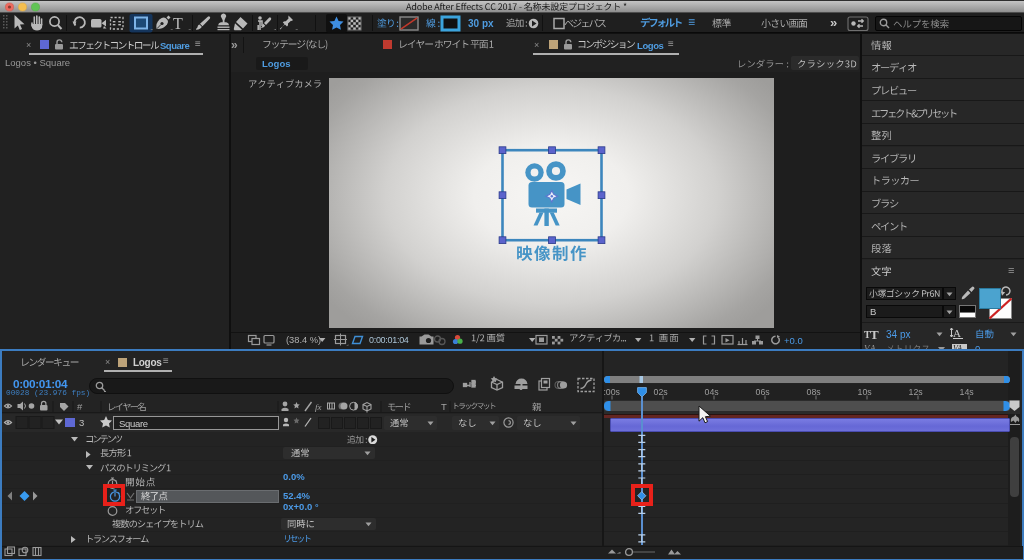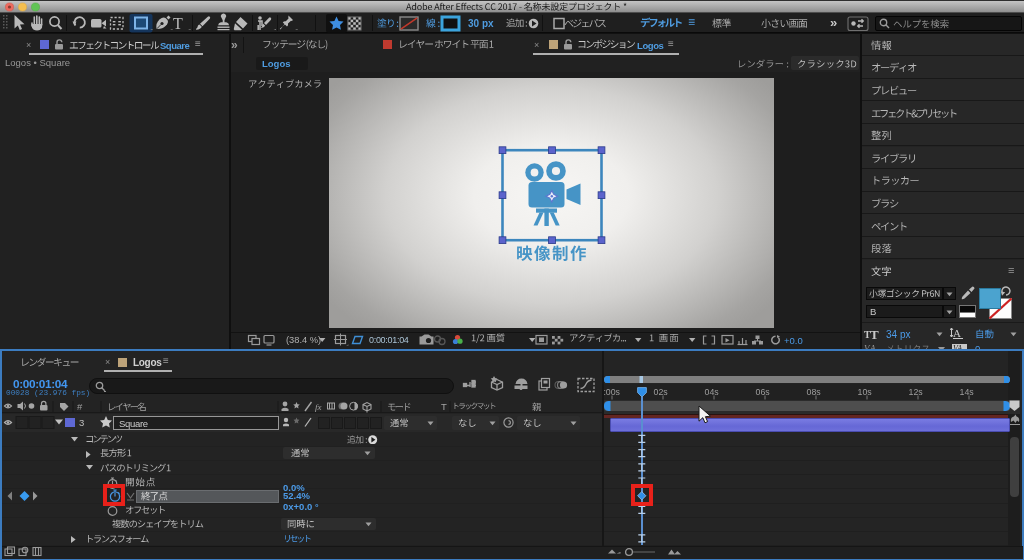--- a/index.html
+++ b/index.html
@@ -593,21 +593,21 @@
     <svg style="position:absolute;left:100.0px;top:461.6px;overflow:visible" width="72" height="12" xmlns="http://www.w3.org/2000/svg">
       <path transform="translate(0,9.3)" fill="#b9b9b9" d="M7.3 -6.5Q7.3 -6.2 7.5 -6.1Q7.6 -5.9 7.9 -5.9Q8.1 -5.9 8.3 -6.1Q8.5 -6.2 8.5 -6.5Q8.5 -6.7 8.3 -6.9Q8.1 -7.1 7.9 -7.1Q7.6 -7.1 7.5 -6.9Q7.3 -6.7 7.3 -6.5ZM6.9 -6.5Q6.9 -6.8 7 -7Q7.1 -7.2 7.4 -7.4Q7.6 -7.5 7.9 -7.5Q8.2 -7.5 8.4 -7.4Q8.7 -7.2 8.8 -7Q8.9 -6.8 8.9 -6.5Q8.9 -6.2 8.8 -6Q8.7 -5.7 8.4 -5.6Q8.2 -5.4 7.9 -5.4Q7.6 -5.4 7.4 -5.6Q7.1 -5.7 7 -6Q6.9 -6.2 6.9 -6.5ZM2 -2.8Q2.2 -3.2 2.3 -3.6Q2.5 -4 2.6 -4.5Q2.7 -4.9 2.8 -5.4Q2.9 -5.8 2.9 -6.2L3.8 -6.1Q3.7 -6 3.7 -5.9Q3.7 -5.7 3.6 -5.6Q3.6 -5.5 3.6 -5.4Q3.6 -5.2 3.5 -4.8Q3.4 -4.5 3.3 -4.1Q3.2 -3.7 3 -3.3Q2.9 -2.8 2.8 -2.5Q2.6 -2.1 2.4 -1.6Q2.1 -1.2 1.9 -0.7Q1.6 -0.3 1.4 0.1L0.6 -0.3Q1 -0.9 1.4 -1.5Q1.8 -2.2 2 -2.8ZM6.6 -3.2Q6.5 -3.5 6.3 -3.9Q6.1 -4.3 5.9 -4.7Q5.8 -5.1 5.6 -5.5Q5.4 -5.8 5.3 -6.1L6 -6.3Q6.1 -6.1 6.3 -5.7Q6.5 -5.4 6.7 -5Q6.9 -4.6 7 -4.2Q7.2 -3.8 7.4 -3.4Q7.5 -3.1 7.7 -2.6Q7.8 -2.2 8 -1.8Q8.1 -1.3 8.3 -0.9Q8.4 -0.5 8.5 -0.2L7.7 0Q7.5 -0.4 7.4 -1Q7.2 -1.5 7 -2.1Q6.8 -2.7 6.6 -3.2Z M15.6 -6.2Q15.5 -6.2 15.5 -6Q15.4 -5.9 15.3 -5.8Q15.2 -5.4 14.9 -4.8Q14.6 -4.2 14.2 -3.7Q13.9 -3.2 13.5 -2.7Q13 -2.2 12.4 -1.6Q11.8 -1.1 11.1 -0.6Q10.4 -0.1 9.7 0.2L9.1 -0.4Q9.8 -0.7 10.5 -1.2Q11.2 -1.6 11.8 -2.1Q12.4 -2.7 12.9 -3.2Q13.2 -3.5 13.5 -4Q13.8 -4.4 14.1 -4.9Q14.3 -5.4 14.4 -5.8Q14.4 -5.8 14.1 -5.8Q13.8 -5.8 13.4 -5.8Q13 -5.8 12.6 -5.8Q12.2 -5.8 11.8 -5.8Q11.4 -5.8 11.2 -5.8Q10.9 -5.8 10.8 -5.8Q10.7 -5.8 10.5 -5.8Q10.3 -5.7 10.1 -5.7Q9.9 -5.7 9.9 -5.7V-6.6Q9.9 -6.6 10.1 -6.5Q10.3 -6.5 10.5 -6.5Q10.7 -6.5 10.8 -6.5Q10.9 -6.5 11.2 -6.5Q11.5 -6.5 11.8 -6.5Q12.2 -6.5 12.6 -6.5Q13 -6.5 13.4 -6.5Q13.8 -6.5 14 -6.5Q14.3 -6.5 14.4 -6.5Q14.6 -6.5 14.8 -6.5Q15 -6.5 15.1 -6.6ZM13.6 -3.2Q14 -2.9 14.4 -2.5Q14.8 -2.1 15.2 -1.7Q15.6 -1.3 15.9 -1Q16.3 -0.6 16.5 -0.3L15.8 0.3Q15.5 -0.2 15.1 -0.7Q14.6 -1.2 14.1 -1.7Q13.6 -2.3 13.1 -2.7Z M21.5 -6.3Q21.4 -5.6 21.3 -4.8Q21.1 -4 20.9 -3.3Q20.6 -2.3 20.3 -1.7Q19.9 -1.1 19.6 -0.7Q19.2 -0.4 18.7 -0.4Q18.3 -0.4 18 -0.7Q17.6 -1 17.3 -1.6Q17.1 -2.1 17.1 -2.9Q17.1 -3.7 17.4 -4.3Q17.7 -5 18.3 -5.5Q18.8 -6.1 19.6 -6.4Q20.3 -6.7 21.2 -6.7Q22 -6.7 22.6 -6.4Q23.3 -6.1 23.7 -5.7Q24.2 -5.2 24.5 -4.6Q24.7 -4 24.7 -3.3Q24.7 -2.3 24.3 -1.5Q23.9 -0.8 23.1 -0.3Q22.3 0.1 21.2 0.3L20.8 -0.4Q21 -0.4 21.2 -0.5Q21.4 -0.5 21.6 -0.5Q22 -0.6 22.5 -0.8Q22.9 -1.1 23.2 -1.4Q23.6 -1.7 23.8 -2.2Q24 -2.7 24 -3.3Q24 -3.8 23.8 -4.3Q23.6 -4.8 23.2 -5.2Q22.9 -5.6 22.3 -5.8Q21.8 -6 21.1 -6Q20.4 -6 19.8 -5.7Q19.1 -5.4 18.7 -5Q18.3 -4.5 18 -4Q17.8 -3.5 17.8 -3Q17.8 -2.4 18 -2Q18.1 -1.6 18.3 -1.4Q18.6 -1.3 18.8 -1.3Q19 -1.3 19.2 -1.5Q19.5 -1.7 19.7 -2.2Q19.9 -2.7 20.2 -3.5Q20.4 -4.1 20.5 -4.9Q20.7 -5.6 20.7 -6.4Z M27.5 -0.8Q27.5 -1 27.5 -1.3Q27.5 -1.7 27.5 -2.3Q27.5 -2.8 27.5 -3.4Q27.5 -4 27.5 -4.6Q27.5 -5.2 27.5 -5.6Q27.5 -6 27.5 -6.2Q27.5 -6.4 27.5 -6.7Q27.5 -7 27.5 -7.2H28.4Q28.4 -7 28.3 -6.7Q28.3 -6.4 28.3 -6.2Q28.3 -5.9 28.3 -5.4Q28.3 -4.9 28.3 -4.3Q28.3 -3.7 28.3 -3.1Q28.3 -2.6 28.3 -2.1Q28.3 -1.6 28.3 -1.3Q28.3 -0.9 28.3 -0.8Q28.3 -0.7 28.3 -0.5Q28.3 -0.3 28.3 -0.1Q28.4 0.1 28.4 0.3H27.5Q27.5 0.1 27.5 -0.3Q27.5 -0.6 27.5 -0.8ZM28.2 -4.8Q28.6 -4.6 29.2 -4.4Q29.7 -4.2 30.3 -4Q30.9 -3.8 31.4 -3.6Q31.9 -3.4 32.3 -3.2L32 -2.4Q31.6 -2.6 31.1 -2.8Q30.6 -3.1 30 -3.3Q29.5 -3.5 29 -3.6Q28.5 -3.8 28.2 -3.9Z M39.8 -7.1Q39.7 -6.9 39.7 -6.7Q39.7 -6.5 39.7 -6.2Q39.7 -6.1 39.7 -5.8Q39.7 -5.5 39.7 -5.2Q39.7 -4.9 39.7 -4.7Q39.7 -3.9 39.7 -3.3Q39.6 -2.7 39.5 -2.3Q39.4 -1.9 39.2 -1.6Q39 -1.3 38.8 -1Q38.5 -0.6 38.1 -0.4Q37.7 -0.1 37.3 0.1Q36.9 0.3 36.5 0.4L35.9 -0.3Q36.6 -0.4 37.2 -0.7Q37.7 -1 38.2 -1.5Q38.4 -1.8 38.6 -2.1Q38.7 -2.4 38.8 -2.8Q38.9 -3.1 38.9 -3.6Q38.9 -4.1 38.9 -4.8Q38.9 -5 38.9 -5.2Q38.9 -5.5 38.9 -5.8Q38.9 -6.1 38.9 -6.2Q38.9 -6.5 38.9 -6.7Q38.9 -6.9 38.9 -7.1ZM35.4 -7Q35.4 -6.9 35.4 -6.7Q35.4 -6.5 35.4 -6.3Q35.4 -6.2 35.4 -6Q35.4 -5.8 35.4 -5.5Q35.4 -5.2 35.4 -4.8Q35.4 -4.5 35.4 -4.1Q35.4 -3.8 35.4 -3.6Q35.4 -3.3 35.4 -3.2Q35.4 -3 35.4 -2.8Q35.4 -2.6 35.4 -2.5H34.6Q34.6 -2.6 34.6 -2.8Q34.6 -3 34.6 -3.2Q34.6 -3.3 34.6 -3.6Q34.6 -3.8 34.6 -4.1Q34.6 -4.5 34.6 -4.8Q34.6 -5.2 34.6 -5.5Q34.6 -5.8 34.6 -6Q34.6 -6.2 34.6 -6.3Q34.6 -6.4 34.6 -6.6Q34.6 -6.9 34.6 -7Z M43.3 -7Q43.7 -7 44.2 -6.9Q44.7 -6.8 45.3 -6.7Q45.8 -6.6 46.4 -6.5Q46.9 -6.3 47.4 -6.2Q47.9 -6.1 48.2 -6L47.9 -5.2Q47.6 -5.4 47.1 -5.5Q46.6 -5.6 46.1 -5.8Q45.6 -5.9 45 -6Q44.5 -6.1 44 -6.2Q43.5 -6.3 43.1 -6.4ZM42.9 -4.6Q43.4 -4.5 44 -4.4Q44.6 -4.3 45.3 -4.1Q46 -4 46.6 -3.8Q47.2 -3.6 47.6 -3.5L47.3 -2.8Q46.9 -2.9 46.3 -3.1Q45.7 -3.2 45.1 -3.4Q44.4 -3.6 43.8 -3.7Q43.1 -3.8 42.6 -3.9ZM42.4 -1.9Q42.9 -1.8 43.5 -1.7Q44.1 -1.6 44.7 -1.4Q45.3 -1.3 45.9 -1.1Q46.5 -1 47 -0.8Q47.6 -0.6 48 -0.5L47.6 0.2Q47.3 0.1 46.7 -0.1Q46.2 -0.3 45.6 -0.4Q45 -0.6 44.4 -0.7Q43.7 -0.9 43.2 -1Q42.6 -1.1 42.1 -1.2Z M50.9 -6.8Q51.2 -6.6 51.5 -6.4Q51.8 -6.2 52.2 -5.9Q52.5 -5.6 52.8 -5.3Q53.1 -5.1 53.3 -4.9L52.7 -4.3Q52.5 -4.5 52.3 -4.7Q52 -5 51.6 -5.3Q51.3 -5.6 51 -5.8Q50.7 -6.1 50.4 -6.2ZM50.1 -0.6Q50.9 -0.7 51.6 -0.9Q52.3 -1.1 52.8 -1.4Q53.4 -1.7 53.8 -1.9Q54.6 -2.4 55.2 -3Q55.8 -3.6 56.2 -4.2Q56.7 -4.8 56.9 -5.4L57.4 -4.6Q57.1 -4 56.6 -3.4Q56.2 -2.8 55.6 -2.3Q55 -1.7 54.3 -1.3Q53.8 -1 53.3 -0.7Q52.7 -0.4 52 -0.2Q51.4 0 50.6 0.2Z M64.1 -7.4Q64.2 -7.3 64.3 -7.1Q64.5 -6.8 64.6 -6.6Q64.7 -6.4 64.8 -6.2L64.3 -5.9Q64.2 -6.2 64 -6.6Q63.8 -7 63.6 -7.2ZM65.1 -7.8Q65.2 -7.6 65.4 -7.4Q65.5 -7.2 65.6 -7Q65.8 -6.7 65.9 -6.5L65.4 -6.3Q65.2 -6.6 65 -7Q64.8 -7.3 64.6 -7.6ZM64.7 -5.6Q64.6 -5.5 64.6 -5.3Q64.5 -5.2 64.5 -5.1Q64.3 -4.6 64.1 -4.1Q63.9 -3.5 63.6 -3Q63.2 -2.4 62.8 -1.9Q62.2 -1.1 61.3 -0.5Q60.4 0.2 59.1 0.6L58.4 0Q59.3 -0.2 60 -0.6Q60.7 -0.9 61.2 -1.4Q61.7 -1.8 62.2 -2.3Q62.5 -2.7 62.8 -3.2Q63.1 -3.8 63.3 -4.3Q63.5 -4.8 63.6 -5.2H60.2L60.5 -5.9Q60.6 -5.9 60.9 -5.9Q61.2 -5.9 61.6 -5.9Q62 -5.9 62.4 -5.9Q62.8 -5.9 63.1 -5.9Q63.4 -5.9 63.5 -5.9Q63.6 -5.9 63.8 -5.9Q64 -5.9 64.1 -6ZM61.6 -7Q61.4 -6.8 61.3 -6.6Q61.2 -6.4 61.2 -6.3Q60.9 -5.8 60.5 -5.2Q60 -4.6 59.5 -4Q58.9 -3.4 58.1 -2.9L57.5 -3.4Q58.1 -3.8 58.6 -4.2Q59 -4.6 59.4 -5Q59.8 -5.4 60 -5.8Q60.3 -6.2 60.4 -6.5Q60.5 -6.7 60.6 -6.9Q60.7 -7.1 60.7 -7.3Z M66.8 0V-0.7H68.3V-5.8H67.1V-6.3Q67.6 -6.4 67.9 -6.5Q68.3 -6.7 68.5 -6.8H69.2V-0.7H70.6V0Z"></path>
     </svg>
     <svg style="position:absolute;left:107px;top:476.9px;" width="11" height="12" viewBox="0 0 11 12" xmlns="http://www.w3.org/2000/svg">
       <circle cx="5.5" cy="7" r="4.3" fill="none" stroke="#9a9a9a" stroke-width="1.2"></circle>
       <path stroke="#9a9a9a" stroke-width="1.1" d="M5.5 7 L5.5 3.8 M4 1 l3 0 M5.5 1 l0 1.6 M8.3 3.2 l1.4 1.2" fill="none"></path>
     </svg>
     <svg style="position:absolute;left:125.0px;top:475.5px;overflow:visible" width="33" height="12" xmlns="http://www.w3.org/2000/svg">
       <path transform="translate(0,9.6)" fill="#b9b9b9" d="M2.4 -3.8H7.2V-3.2H2.4ZM2.2 -2.2H7.4V-1.6H2.2ZM5.4 -3.6H6.1V0.6H5.4ZM3.5 -3.6H4.1V-1.8Q4.1 -1.6 4 -1.3Q4 -1 3.8 -0.6Q3.7 -0.2 3.4 0.1Q3.2 0.5 2.8 0.7Q2.7 0.6 2.6 0.5Q2.4 0.4 2.3 0.3Q2.8 -0 3 -0.4Q3.3 -0.8 3.4 -1.2Q3.5 -1.6 3.5 -1.9ZM1.2 -6.3H3.9V-5.8H1.2ZM5.6 -6.3H8.4V-5.8H5.6ZM8.1 -7.7H8.8V-0.2Q8.8 0.2 8.7 0.3Q8.6 0.5 8.4 0.6Q8.2 0.7 7.8 0.7Q7.5 0.8 6.9 0.8Q6.9 0.7 6.9 0.5Q6.8 0.4 6.8 0.3Q6.7 0.1 6.7 0Q7.1 0 7.4 0Q7.8 0 7.9 0Q8 0 8 -0Q8.1 -0.1 8.1 -0.2ZM1.3 -7.7H4.4V-4.4H1.3V-5H3.7V-7.1H1.3ZM8.4 -7.7V-7.1H5.9V-5H8.4V-4.4H5.2V-7.7ZM0.9 -7.7H1.6V0.8H0.9Z M15.4 -0.3H18.8V0.3H15.4ZM15 -3.1H19.1V0.7H18.4V-2.5H15.7V0.8H15ZM14.4 -4.7Q14.9 -4.8 15.7 -4.8Q16.5 -4.8 17.3 -4.9Q18.2 -5 19 -5L19 -4.4Q18.2 -4.3 17.4 -4.2Q16.6 -4.2 15.8 -4.1Q15.1 -4.1 14.5 -4ZM17.6 -6.3 18.1 -6.6Q18.5 -6.2 18.8 -5.7Q19.1 -5.3 19.3 -4.8Q19.6 -4.4 19.7 -4L19.1 -3.7Q19 -4 18.7 -4.5Q18.5 -4.9 18.2 -5.4Q17.9 -5.9 17.6 -6.3ZM16.2 -8.1 17 -7.9Q16.8 -7.3 16.6 -6.7Q16.4 -6 16.1 -5.4Q15.9 -4.8 15.6 -4.4L15 -4.5Q15.2 -4.9 15.4 -5.3Q15.5 -5.8 15.7 -6.2Q15.9 -6.7 16 -7.2Q16.2 -7.7 16.2 -8.1ZM10.8 -6.1H13.9V-5.4H10.8ZM12.2 -8.1 12.9 -8Q12.7 -7.3 12.6 -6.5Q12.4 -5.6 12.2 -4.8Q12 -4 11.8 -3.2Q11.6 -2.5 11.4 -1.9L10.8 -2.2Q11 -2.7 11.2 -3.5Q11.4 -4.2 11.6 -5Q11.7 -5.8 11.9 -6.6Q12.1 -7.4 12.2 -8.1ZM11.2 -2.5 11.6 -3Q12.2 -2.7 12.7 -2.3Q13.3 -1.9 13.8 -1.5Q14.3 -1.1 14.6 -0.8L14.1 -0.2Q13.8 -0.5 13.4 -1Q12.9 -1.4 12.3 -1.8Q11.8 -2.2 11.2 -2.5ZM13.6 -6.1H13.8L13.9 -6.1L14.3 -6Q14.2 -4.2 13.8 -2.8Q13.4 -1.5 12.8 -0.6Q12.1 0.3 11.3 0.8Q11.2 0.7 11.1 0.5Q10.9 0.3 10.8 0.2Q11.6 -0.2 12.2 -1Q12.8 -1.9 13.2 -3.1Q13.5 -4.3 13.6 -5.9Z M25 -8.1H25.8V-4.8H25ZM22.9 -4.5V-2.7H28V-4.5ZM22.3 -5.1H28.7V-2.1H22.3ZM25.4 -7H29.4V-6.4H25.4ZM23.9 -1.2 24.6 -1.3Q24.7 -1 24.7 -0.6Q24.8 -0.3 24.8 0Q24.9 0.4 24.9 0.6L24.1 0.7Q24.1 0.4 24.1 0.1Q24.1 -0.2 24 -0.6Q24 -0.9 23.9 -1.2ZM25.9 -1.2 26.6 -1.4Q26.7 -1.1 26.9 -0.7Q27 -0.4 27.1 -0.1Q27.2 0.2 27.3 0.5L26.6 0.7Q26.5 0.4 26.4 0.1Q26.3 -0.2 26.2 -0.6Q26.1 -0.9 25.9 -1.2ZM27.9 -1.3 28.5 -1.5Q28.8 -1.2 29 -0.9Q29.3 -0.5 29.5 -0.2Q29.7 0.1 29.8 0.4L29.1 0.7Q29 0.4 28.8 0.1Q28.6 -0.3 28.4 -0.6Q28.1 -1 27.9 -1.3ZM22.4 -1.5 23.1 -1.3Q22.8 -0.8 22.5 -0.2Q22.1 0.4 21.7 0.8L21.1 0.4Q21.5 0.1 21.8 -0.4Q22.1 -1 22.4 -1.5Z"></path>
     </svg>
-    <div style="position:absolute;left:283px;top:482px;font-family:'Liberation Sans', sans-serif;font-size:9.5px;color:#4c9be8;font-weight:700;white-space:nowrap;line-height:11px;text-align:center;">0.0%</div>
+    <div style="position:absolute;left:283px;top:471px;font-family:'Liberation Sans', sans-serif;font-size:9.5px;color:#4c9be8;font-weight:700;white-space:nowrap;line-height:11px;text-align:center;">0.0%</div>
     <svg style="position:absolute;left:140.0px;top:490.0px;overflow:visible" width="2" height="12" xmlns="http://www.w3.org/2000/svg">
       <path transform="translate(0,9.3)" fill="#d6d6d6" d=""></path>
     </svg>
     <div style="position:absolute;left:136px;top:490.3px;width:143px;height:12.5px;background:#54575a;border:1px solid #6a6d70"></div>
     <svg style="position:absolute;left:141.0px;top:490.2px;overflow:visible" width="28" height="12" xmlns="http://www.w3.org/2000/svg">
       <path transform="translate(0,9.6)" fill="#e2e2e2" d="M5.4 -2.5 5.8 -3Q6.2 -2.9 6.6 -2.7Q6.9 -2.5 7.3 -2.3Q7.6 -2.1 7.8 -1.9L7.4 -1.4Q7.1 -1.6 6.8 -1.8Q6.5 -2 6.1 -2.2Q5.8 -2.4 5.4 -2.5ZM4.4 -0.7 4.8 -1.2Q5.3 -1.1 5.8 -0.9Q6.3 -0.7 6.8 -0.5Q7.3 -0.3 7.8 -0.1Q8.2 0.1 8.5 0.2L8.1 0.8Q7.7 0.6 7 0.3Q6.4 -0 5.7 -0.3Q5 -0.5 4.4 -0.7ZM5.6 -8.1 6.3 -7.9Q6 -7.2 5.4 -6.3Q4.8 -5.5 4 -4.8Q4 -4.9 3.9 -5Q3.8 -5.1 3.7 -5.2Q3.6 -5.2 3.5 -5.3Q4 -5.7 4.4 -6.2Q4.8 -6.6 5.1 -7.1Q5.4 -7.6 5.6 -8.1ZM5.5 -7.1H8.1V-6.4H5.2ZM7.9 -7.1H8L8.1 -7.1L8.6 -6.8Q8.2 -5.8 7.5 -5Q6.8 -4.2 6 -3.6Q5.1 -2.9 4.2 -2.5Q4.2 -2.6 4.1 -2.7Q4 -2.8 3.9 -3Q3.9 -3.1 3.8 -3.1Q4.6 -3.5 5.5 -4Q6.3 -4.6 6.9 -5.3Q7.5 -6.1 7.9 -6.9ZM5.3 -6.5Q5.7 -5.8 6.4 -5.1Q7 -4.4 7.8 -3.9Q8.5 -3.3 9.3 -3Q9.3 -3 9.2 -2.8Q9.1 -2.7 9 -2.6Q8.9 -2.5 8.9 -2.4Q8 -2.8 7.3 -3.4Q6.5 -4 5.8 -4.7Q5.2 -5.5 4.8 -6.3ZM1.9 -8.1 2.5 -7.8Q2.3 -7.5 2.1 -7.1Q1.9 -6.7 1.7 -6.3Q1.5 -6 1.3 -5.7L0.8 -6Q1 -6.2 1.2 -6.6Q1.4 -7 1.6 -7.4Q1.8 -7.7 1.9 -8.1ZM3 -7 3.6 -6.7Q3.2 -6.1 2.8 -5.5Q2.4 -4.9 2 -4.3Q1.6 -3.8 1.3 -3.4L0.8 -3.6Q1.1 -3.9 1.4 -4.3Q1.7 -4.8 2 -5.2Q2.3 -5.7 2.5 -6.1Q2.8 -6.6 3 -7ZM0.4 -6 0.7 -6.5Q1 -6.3 1.3 -6Q1.5 -5.8 1.8 -5.5Q2 -5.2 2.1 -5L1.7 -4.5Q1.6 -4.7 1.4 -5Q1.2 -5.2 0.9 -5.5Q0.6 -5.8 0.4 -6ZM2.6 -4.7 3.1 -4.9Q3.3 -4.6 3.5 -4.3Q3.7 -3.9 3.8 -3.6Q3.9 -3.3 4 -3L3.5 -2.8Q3.4 -3 3.3 -3.4Q3.1 -3.7 3 -4.1Q2.8 -4.4 2.6 -4.7ZM0.3 -3.8Q1 -3.8 1.8 -3.8Q2.7 -3.9 3.6 -3.9L3.6 -3.3Q2.7 -3.3 1.9 -3.2Q1 -3.1 0.4 -3.1ZM2.9 -2.5 3.4 -2.6Q3.6 -2.2 3.8 -1.7Q3.9 -1.3 4 -0.9L3.5 -0.7Q3.4 -1.1 3.2 -1.6Q3.1 -2.1 2.9 -2.5ZM0.9 -2.6 1.5 -2.5Q1.4 -1.8 1.2 -1.1Q1 -0.5 0.8 -0Q0.8 -0.1 0.6 -0.1Q0.5 -0.2 0.4 -0.2Q0.3 -0.3 0.2 -0.3Q0.5 -0.7 0.6 -1.3Q0.8 -1.9 0.9 -2.6ZM1.9 -3.5H2.5V0.8H1.9Z M13.1 -4.8H13.9V-0.2Q13.9 0.2 13.7 0.4Q13.6 0.6 13.4 0.7Q13.1 0.7 12.6 0.8Q12.1 0.8 11.4 0.8Q11.3 0.6 11.2 0.4Q11.2 0.2 11.1 0Q11.5 0.1 11.8 0.1Q12.2 0.1 12.5 0.1Q12.7 0.1 12.8 0.1Q13 0.1 13 0Q13.1 -0 13.1 -0.2ZM9.6 -7.3H16.5V-6.6H9.6ZM16.3 -7.3H16.5L16.6 -7.4L17.2 -7Q16.8 -6.4 16.2 -5.9Q15.6 -5.4 15 -4.9Q14.4 -4.5 13.8 -4.1Q13.8 -4.2 13.7 -4.3Q13.6 -4.4 13.5 -4.5Q13.4 -4.6 13.3 -4.6Q13.7 -4.9 14.2 -5.2Q14.6 -5.5 15 -5.8Q15.4 -6.2 15.7 -6.5Q16.1 -6.8 16.3 -7.1Z M21.7 -8.1H22.4V-4.8H21.7ZM19.6 -4.5V-2.7H24.6V-4.5ZM18.9 -5.1H25.4V-2.1H18.9ZM22 -7H26.1V-6.4H22ZM20.6 -1.2 21.3 -1.3Q21.4 -1 21.4 -0.6Q21.5 -0.3 21.5 0Q21.5 0.4 21.5 0.6L20.8 0.7Q20.8 0.4 20.8 0.1Q20.8 -0.2 20.7 -0.6Q20.7 -0.9 20.6 -1.2ZM22.6 -1.2 23.2 -1.4Q23.4 -1.1 23.5 -0.7Q23.7 -0.4 23.8 -0.1Q23.9 0.2 24 0.5L23.3 0.7Q23.2 0.4 23.1 0.1Q23 -0.2 22.9 -0.6Q22.7 -0.9 22.6 -1.2ZM24.5 -1.3 25.2 -1.5Q25.4 -1.2 25.7 -0.9Q25.9 -0.5 26.1 -0.2Q26.3 0.1 26.5 0.4L25.8 0.7Q25.7 0.4 25.5 0.1Q25.3 -0.3 25 -0.6Q24.8 -1 24.5 -1.3ZM19 -1.5 19.7 -1.3Q19.5 -0.8 19.1 -0.2Q18.8 0.4 18.4 0.8L17.7 0.4Q18.1 0.1 18.5 -0.4Q18.8 -1 19 -1.5Z"></path>
     </svg>
     <div style="position:absolute;left:283px;top:490.1px;font-family:'Liberation Sans', sans-serif;font-size:9.5px;color:#4c9be8;font-weight:700;white-space:nowrap;line-height:11px;">52.4%</div>
     <svg style="position:absolute;left:4px;top:491.3px;" width="34" height="10" viewBox="0 0 34 10" xmlns="http://www.w3.org/2000/svg">
       <path fill="#808080" d="M8 .5 L3.5 5 L8 9.5 Z"></path>

